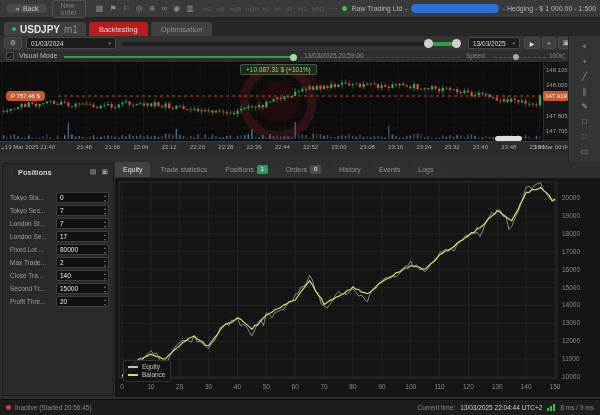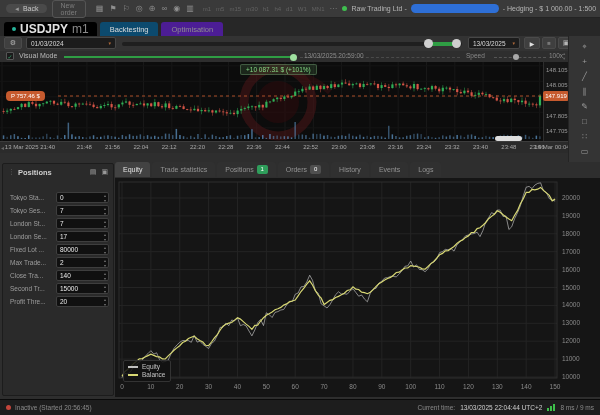--- a/index.html
+++ b/index.html
@@ -17,28 +17,28 @@
   .ticons{display:flex;gap:6px;color:#8f8f8f;font-size:8px;}
   .ticons span{line-height:18px;}
   .tframes{display:flex;gap:5px;color:#626262;font-size:6px;margin-left:4px;}
   .overflow{color:#777;font-size:8px;}
   .account{margin-left:auto;display:flex;align-items:center;gap:4px;color:#b5b5b5;font-size:7px;white-space:nowrap;}
   .dot{width:5px;height:5px;border-radius:50%;background:#3fbf4f;display:inline-block;}
   .redact{display:inline-block;width:88px;height:9px;border-radius:5px;background:#2e6fd6;}
   
   .tabbar{position:absolute;left:0;top:18px;width:600px;height:18px;background:#272727;
           display:flex;align-items:flex-end;padding-left:4px;gap:3px;box-sizing:border-box;}
-  .symtab{height:14px;display:flex;align-items:center;gap:4px;background:#000000;border-radius:3px 3px 0 0;
-          padding:0 8px;font-size:12px;color:#d5d5d5;}
+  .symtab{height:14px;display:flex;align-items:center;gap:4px;background:#404040;border-radius:3px 3px 0 0;
+          padding:0 8px;font-size:10px;color:#d5d5d5;}
   .symtab b{font-weight:bold;color:#e2e2e2;}
   .symtab .per{color:#8a8a8a;}
   .symdot{width:4px;height:4px;border-radius:50%;background:#27b39a;display:inline-block;}
-  .mtab{height:14px;display:flex;align-items:center;background:#4c1d95;border-radius:3px 3px 0 0;
+  .mtab{height:14px;display:flex;align-items:center;background:#404040;border-radius:3px 3px 0 0;
         padding:0 10px;font-size:7.5px;color:#8e8e8e;}
-  .mtab.active{background:#0c4a6e;color:#dcdcdc;}
+  .mtab.active{background:#b91c1c;color:#dcdcdc;}
   
   .toolbar{position:absolute;left:0;top:36px;width:600px;height:15px;background:#333;}
   .sqbtn{position:absolute;top:1px;height:12px;background:#3f3f3f;border:1px solid #4a4a4a;border-radius:2px;
          color:#b5b5b5;font-size:7px;display:flex;align-items:center;justify-content:center;box-sizing:border-box;}
   .datebox{position:absolute;top:1px;height:12px;background:#1c1c1c;border:1px solid #474747;border-radius:2px;
            color:#d8d8d8;font-size:6.5px;display:flex;align-items:center;justify-content:space-between;
            padding:0 4px;box-sizing:border-box;}
   .dcaret{color:#b06a3a;font-size:5px;margin-left:4px;}
   .rtrack{position:absolute;left:122px;top:6px;width:340px;height:4px;background:#1f1f1f;border-radius:2px;}
   .rgreen{position:absolute;left:428px;top:6px;width:28px;height:4px;background:#2f9e44;border-radius:2px;}

